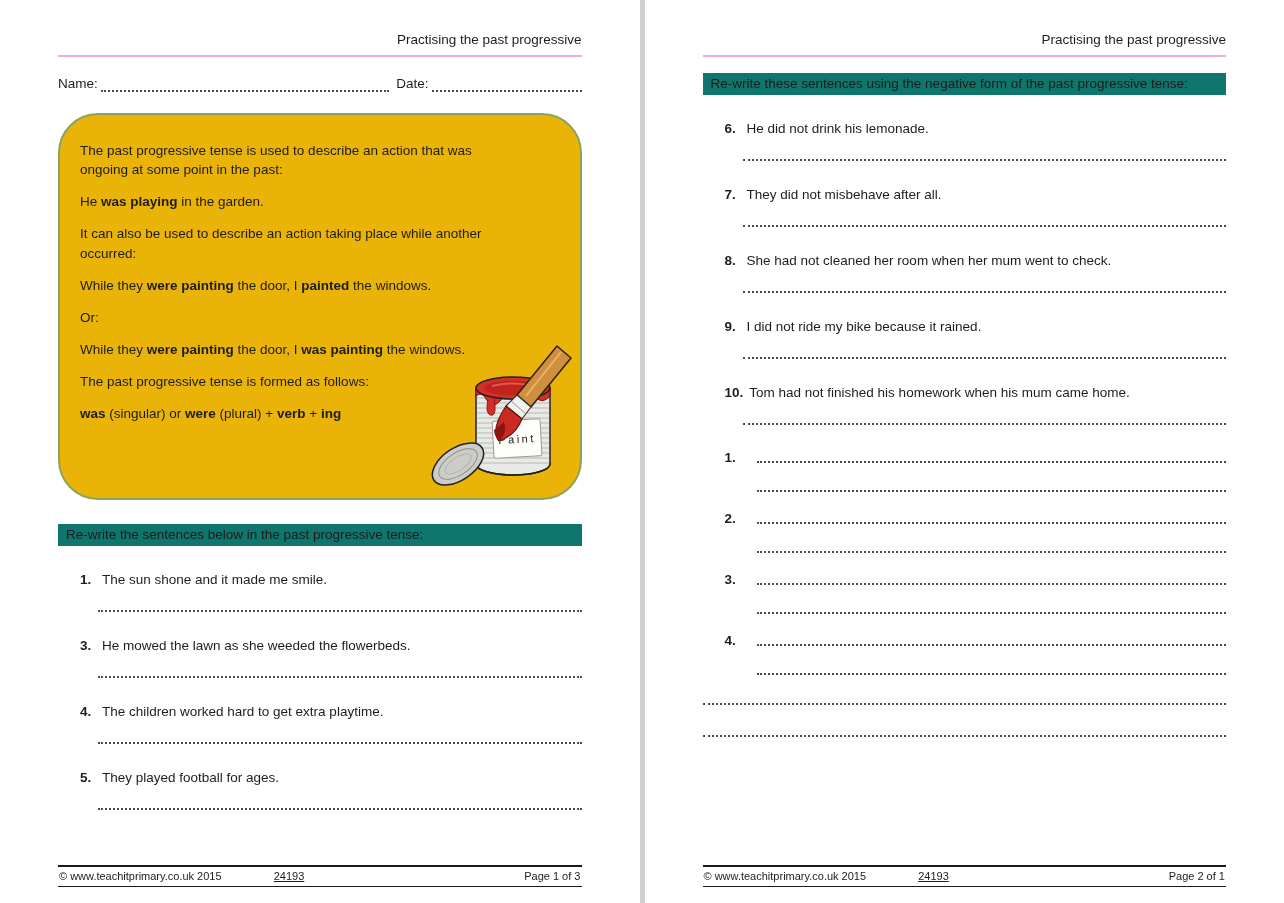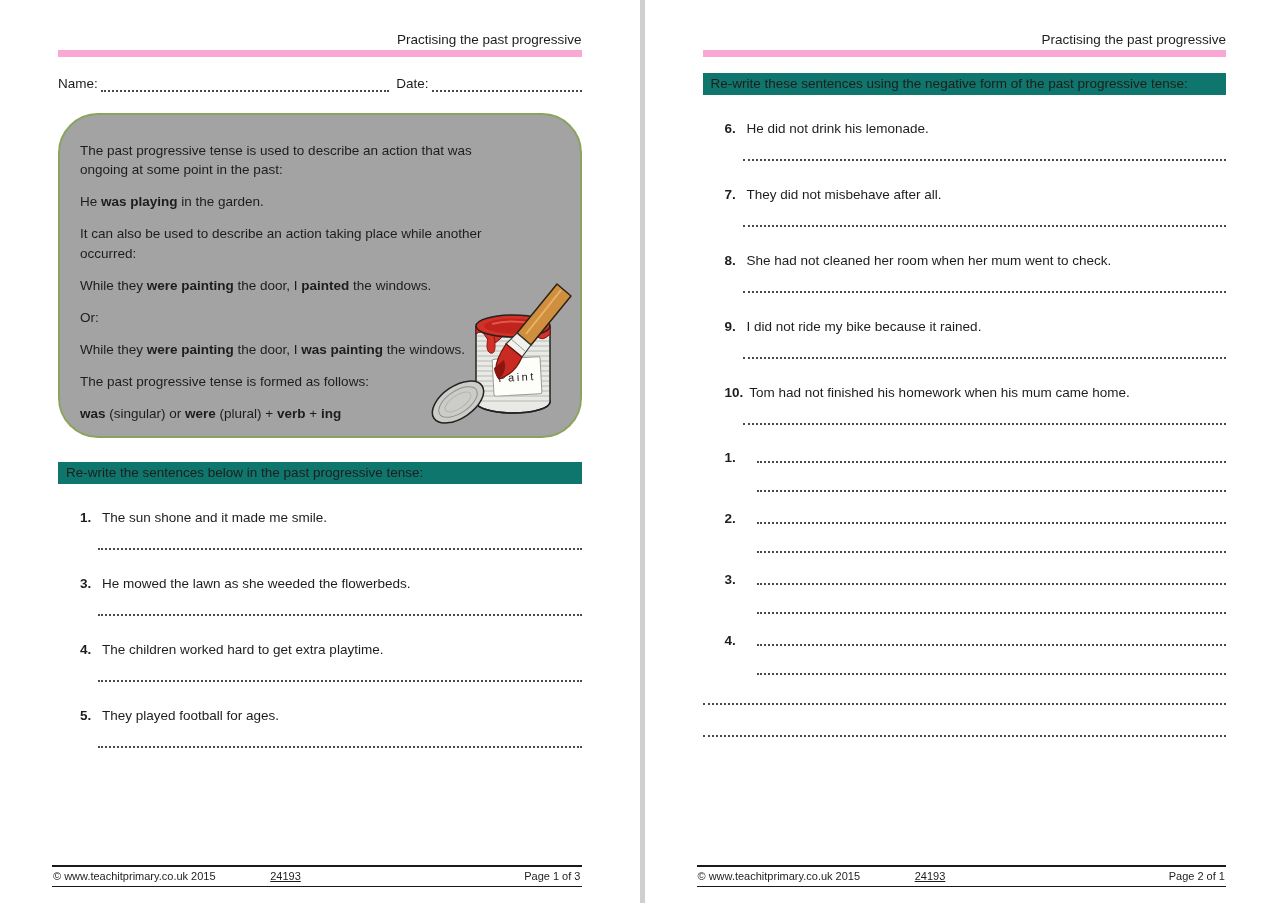--- a/index.html
+++ b/index.html
@@ -1,33 +1,33 @@
 <!DOCTYPE html>
 <html><head>
 <meta charset="utf-8">
 <style>
   html,body{margin:0;padding:0;background:#ffffff;}
   body{font-family:"Liberation Sans",sans-serif;color:#1d1d1b;-webkit-font-smoothing:antialiased;}
   .sheet{display:flex;width:1284px;height:903px;background:#ffffff;overflow:hidden;}
   .page{flex:1;min-width:0;position:relative;box-sizing:border-box;padding:0 58px;height:903px;background:#fff;}
   .divider{flex:0 0 5px;background:#cfcfcf;}
 
-  .page-header{padding-top:30px;border-bottom:7px solid #f9a8d4;text-align:right;}
+  .page-header{padding-top:30px;padding-bottom:5px;border-bottom:2px solid #f9a8d4;text-align:right;}
   .page-title{font-size:13.5px;line-height:20px;}
 
   
   .name-row{display:flex;align-items:flex-end;margin-top:18px;font-size:13.5px;line-height:17px;}
   .nd-label{white-space:nowrap;padding-right:3px;}
   .nd-line{border-bottom:2px dotted #4a4a4a;height:14px;}
   .nd-line.name{flex:1;margin-right:7px;}
   .nd-line.date{width:150px;}
 
   
-  .info-box{position:relative;margin-top:21px;height:325px;box-sizing:border-box;
-            background:#a3a3a3;border:2px solid #8aa45e;border-radius:40px;
+  .info-box{position:relative;margin-top:21px;height:387px;box-sizing:border-box;
+            background:#eab308;border:2px solid #8aa45e;border-radius:40px;
             padding:26px 22px 20px 20px;}
   .info-line{margin:0 0 13px;font-size:13.5px;line-height:1.42;max-width:440px;}
   .info-line .b{font-weight:bold;}
   .paint-svg{position:absolute;right:6px;bottom:6px;width:160px;height:148px;}
 
   
   .section-bar{background:#0f766e;font-size:13.5px;line-height:16px;padding:3px 8px;margin-top:24px;}
   .section-bar.tight{margin-top:16px;}
 
   
@@ -43,21 +43,21 @@
   .own-row.first{margin-top:24px;}
   .own-num{font-weight:bold;display:inline-block;min-width:24px;margin-right:8px;}
   .own-line{flex:1;border-bottom:2px dotted #4a4a4a;height:0;margin-bottom:3px;}
   .own-line2{margin:24px 0 0 54px;border-bottom:2px dotted #4a4a4a;height:0;}
 
   .extra-line{border-bottom:2px dotted #4a4a4a;height:0;}
   .extra-line.l1{margin-top:28px;}
   .extra-line.l2{margin-top:30px;}
 
   
-  .page-footer{position:absolute;left:52px;right:58px;bottom:16px;
+  .page-footer{position:absolute;left:58px;right:58px;bottom:16px;
                border-top:2px solid #1a1a1a;border-bottom:1px solid #1a1a1a;
                display:flex;align-items:center;font-size:11px;padding:3px 1px 4px;}
   .f-left{flex:1.4;text-align:left;}
   .f-center{flex:1;text-align:left;text-decoration:underline;}
   .f-right{flex:1;text-align:right;}
 </style>
 </head>
 <body>
 
 <div class="sheet">

